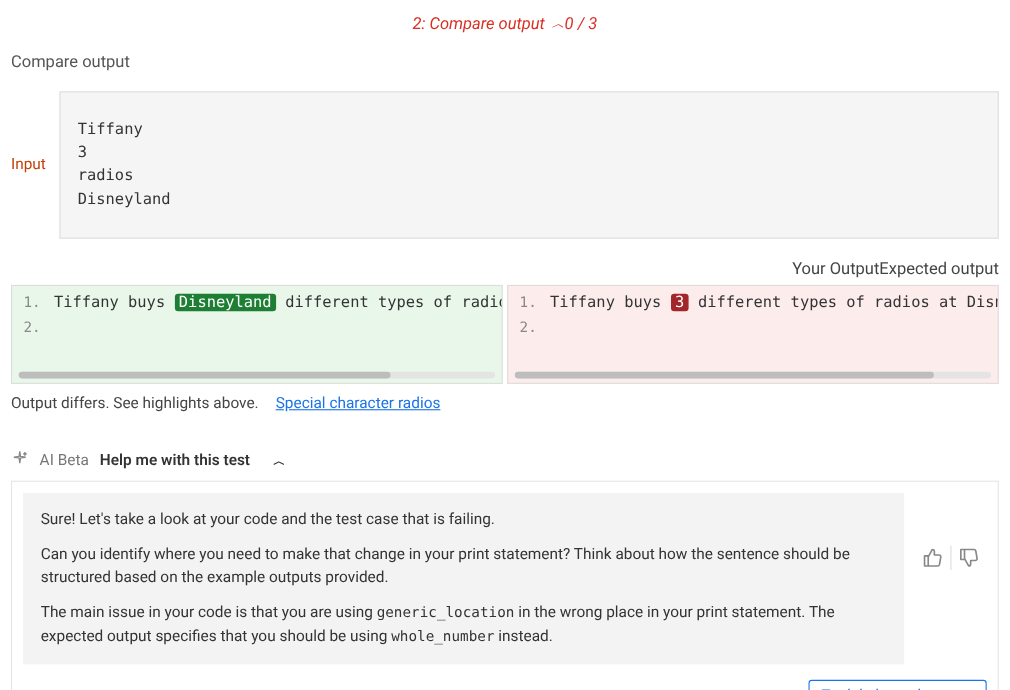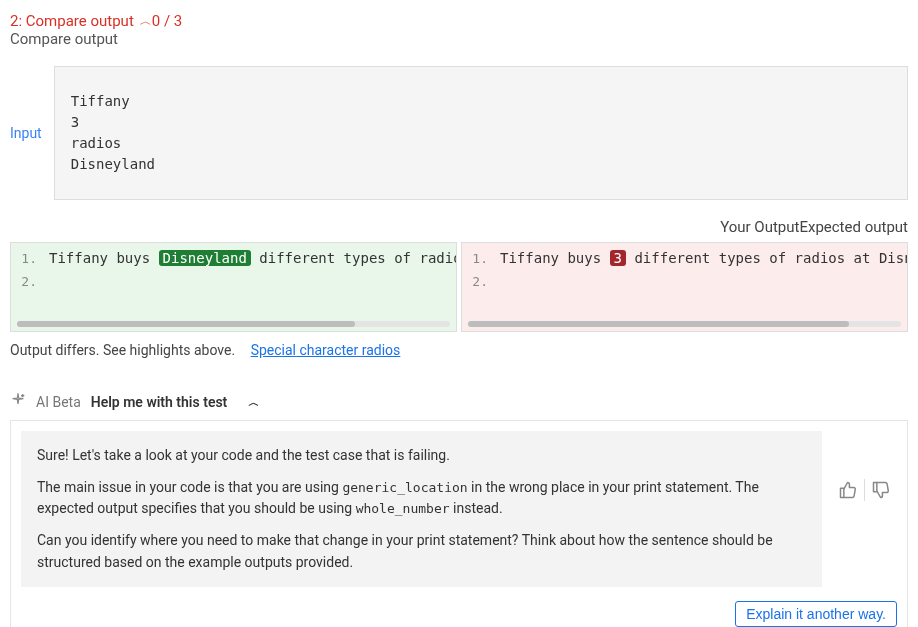--- a/index.html
+++ b/index.html
@@ -6,37 +6,38 @@
     body {
       font-family: -apple-system, BlinkMacSystemFont, "Segoe UI", Roboto, Helvetica, Arial, sans-serif;
       font-size: 14px;
       color: #333;
       background: #fff;
       width: 918px;
       padding: 12px 10px 20px;
     }
     .header-row {
       display: flex;
-      justify-content: flex-start;
+      justify-content: center;
       align-items: center;
       color: #d93025;
       font-size: 15px;
-      margin-bottom: 0;
+      margin-bottom: 17px;
+      font-style: italic;
     }
     .header-left {
       display: flex;
       align-items: center;
       gap: 6px;
       cursor: pointer;
     }
     .header-left .chev { font-size: 12px; }
     .subtitle { font-size: 15px; color: #555; margin-bottom: 18px; }
 
     .input-row { display: flex; align-items: stretch; gap: 12px; margin-bottom: 18px; }
-    .input-label { font-size: 14px; color: #3b82f6; align-self: center; }
+    .input-label { font-size: 14px; color: #c2410c; align-self: center; }
     .input-box {
       flex: 1;
       background: #f5f5f5;
       border: 1px solid #ddd;
       padding: 24px 16px;
       font-family: "Menlo", "Consolas", monospace;
       font-size: 14px;
       line-height: 1.5;
       white-space: pre;
       color: #333;
@@ -222,22 +223,22 @@
   <div class="help-toggle">
     <span>Help me with this test</span>
     <span class="chev">︿</span>
   </div>
 </div>
 
 <div class="ai-card-wrap">
   <div class="ai-card">
     <div class="ai-text">
       <p>Sure! Let's take a look at your code and the test case that is failing.</p>
+      <p>Can you identify where you need to make that change in your print statement? Think about how the sentence should be structured based on the example outputs provided.</p>
       <p><span>The main issue in your code is that you are using </span><span class="code-inline">generic_location</span><span> in the wrong place in your print statement. The expected output specifies that you should be using </span><span class="code-inline">whole_number</span><span> instead.</span></p>
-      <p>Can you identify where you need to make that change in your print statement? Think about how the sentence should be structured based on the example outputs provided.</p>
     </div>
     <div class="ai-vote">
       <span class="vote-btn">
         <svg width="20" height="20" viewBox="0 0 24 24" fill="none" stroke="#888" stroke-width="1.8" stroke-linejoin="round">
           <path d="M7 10v11H3V10h4z"></path>
           <path d="M7 11l4.5-8c1.2 0 2.2 1 2.2 2.2V9h5.1c1.2 0 2.1 1.1 1.9 2.3l-1.4 8c-.2 1-1 1.7-2 1.7H7"></path>
         </svg>
       </span>
       <span class="vote-sep"></span>
       <span class="vote-btn">

